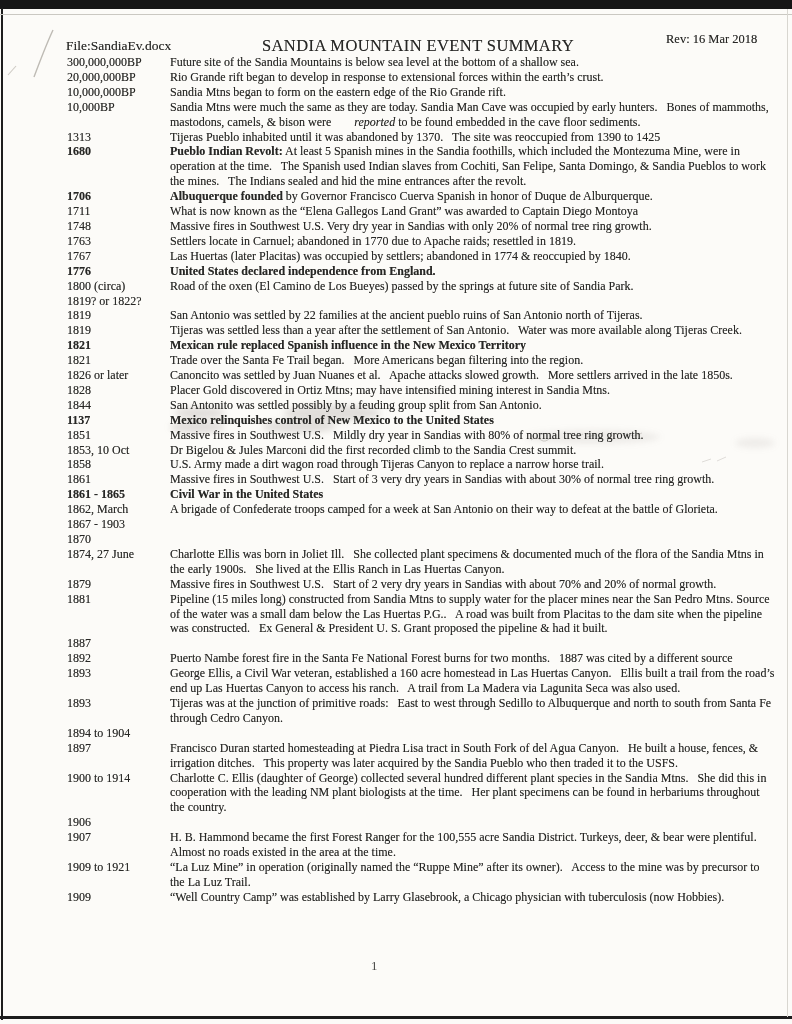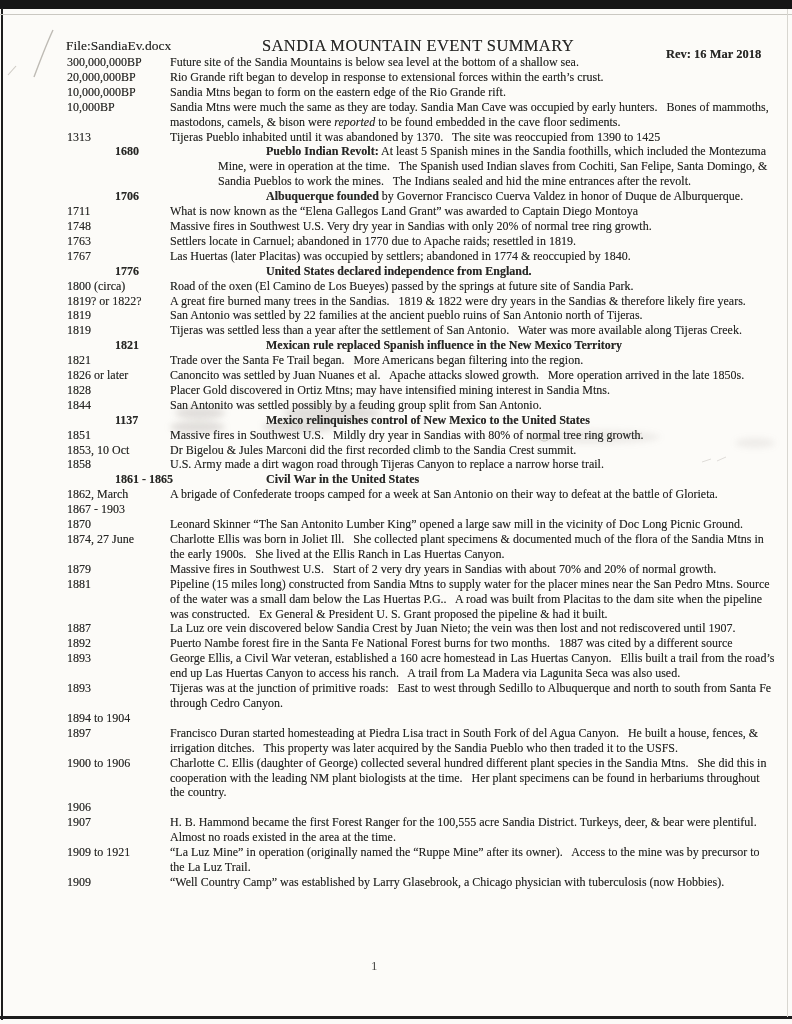--- a/index.html
+++ b/index.html
@@ -17,28 +17,28 @@
   .sm2{left:283px;top:405px;width:98px;height:16px;}
   .sm3{left:170px;top:421px;width:55px;height:12px;}
   .sm4{left:262px;top:420px;width:74px;height:13px;}
   .sm5{left:525px;top:430px;width:135px;height:14px;background:rgba(118,112,104,0.10);}
   .sm6{left:735px;top:438px;width:40px;height:10px;background:rgba(118,112,104,0.10);}
   .pencil{position:absolute;left:0;top:0;pointer-events:none;}
   
   .header{position:absolute;left:0;top:0;width:792px;height:30px;}
   .file-label{position:absolute;left:66px;top:38px;font-size:13.5px;}
   .doc-title{position:absolute;left:0;right:0;top:36px;text-align:center;font-size:16.5px;letter-spacing:.4px;transform:translateX(22px);}
-  .rev-label{position:absolute;left:666px;top:47px;font-size:12.5px;font-weight:bold;}
+  .rev-label{position:absolute;left:666px;top:32px;font-size:12.5px;}
   
   .timeline{position:absolute;left:67px;top:55px;width:710px;font-size:12px;line-height:14.9px;}
   .row{display:flex;align-items:flex-start;}
   .date{flex:0 0 103px;white-space:nowrap;}
   .desc{flex:1;white-space:pre-wrap;}
-  .b{font-weight:700;margin-left:48px;}
-  .i{font-style:italic;}
+  .b{font-weight:700;}
+  .i{font-style:italic;margin-left:20px;}
   .n{font-weight:400;}
   .timeline, .file-label, .doc-title, .rev-label{text-shadow:0 0 .4px rgba(40,40,38,.45);}
   .pagenum{position:absolute;left:371px;top:958px;font-size:13px;color:#4d4d4b;}
 </style>
 </head>
 <body>
 
 <div class="page">
 
   <div class="edge-top"></div>
@@ -89,21 +89,21 @@
       <div class="row">
         <span class="date">1313</span>
         <span class="desc"><span class="n">Tijeras Pueblo inhabited until it was abandoned by 1370.   The site was reoccupied from 1390 to 1425</span></span>
       </div>
       <div class="row">
         <span class="date b">1680</span>
         <span class="desc"><span class="b">Pueblo Indian Revolt:</span><span class="n"> At least 5 Spanish mines in the Sandia foothills, which included the Montezuma Mine, were in operation at the time.   The Spanish used Indian slaves from Cochiti, San Felipe, Santa Domingo, &amp; Sandia Pueblos to work the mines.   The Indians sealed and hid the mine entrances after the revolt.</span></span>
       </div>
       <div class="row">
         <span class="date b">1706</span>
-        <span class="desc"><span class="b">Albuquerque founded</span><span class="n"> by Governor Francisco Cuerva Valdez in honor of Duque de Alburquerque.</span></span>
+        <span class="desc"><span class="b">Albuquerque founded</span><span class="n"> by Governor Francisco Cuerva Spanish in honor of Duque de Alburquerque.</span></span>
       </div>
       <div class="row">
         <span class="date">1711</span>
         <span class="desc"><span class="n">What is now known as the “Elena Gallegos Land Grant” was awarded to Captain Diego Montoya</span></span>
       </div>
       <div class="row">
         <span class="date">1748</span>
         <span class="desc"><span class="n">Massive fires in Southwest U.S. Very dry year in Sandias with only 20% of normal tree ring growth.</span></span>
       </div>
       <div class="row">
@@ -117,41 +117,40 @@
       <div class="row">
         <span class="date b">1776</span>
         <span class="desc"><span class="b">United States declared independence from England.</span></span>
       </div>
       <div class="row">
         <span class="date">1800 (circa)</span>
         <span class="desc"><span class="n">Road of the oxen (El Camino de Los Bueyes) passed by the springs at future site of Sandia Park.</span></span>
       </div>
       <div class="row">
         <span class="date">1819? or 1822?</span>
-        <span class="desc"><span class="n">A great fire burned many trees in the Sandias.   1819 &amp; 1822 were dry years in the Sandias &amp; therefore likely fire years.</span></span>
       </div>
       <div class="row">
         <span class="date">1819</span>
         <span class="desc"><span class="n">San Antonio was settled by 22 families at the ancient pueblo ruins of San Antonio north of Tijeras.</span></span>
       </div>
       <div class="row">
         <span class="date">1819</span>
         <span class="desc"><span class="n">Tijeras was settled less than a year after the settlement of San Antonio.   Water was more available along Tijeras Creek.</span></span>
       </div>
       <div class="row">
         <span class="date b">1821</span>
         <span class="desc"><span class="b">Mexican rule replaced Spanish influence in the New Mexico Territory</span></span>
       </div>
       <div class="row">
         <span class="date">1821</span>
         <span class="desc"><span class="n">Trade over the Santa Fe Trail began.   More Americans began filtering into the region.</span></span>
       </div>
       <div class="row">
         <span class="date">1826 or later</span>
-        <span class="desc"><span class="n">Canoncito was settled by Juan Nuanes et al.   Apache attacks slowed growth.   More operation arrived in the late 1850s.</span></span>
+        <span class="desc"><span class="n">Canoncito was settled by Juan Nuanes et al.   Apache attacks slowed growth.   More settlers arrived in the late 1850s.</span></span>
       </div>
       <div class="row">
         <span class="date">1828</span>
         <span class="desc"><span class="n">Placer Gold discovered in Ortiz Mtns; may have intensified mining interest in Sandia Mtns.</span></span>
       </div>
       <div class="row">
         <span class="date">1844</span>
         <span class="desc"><span class="n">San Antonito was settled possibly by a feuding group split from San Antonio.</span></span>
       </div>
       <div class="row">
@@ -164,49 +163,51 @@
       </div>
       <div class="row">
         <span class="date">1853, 10 Oct</span>
         <span class="desc"><span class="n">Dr Bigelou &amp; Jules Marconi did the first recorded climb to the Sandia Crest summit.</span></span>
       </div>
       <div class="row">
         <span class="date">1858</span>
         <span class="desc"><span class="n">U.S. Army made a dirt wagon road through Tijeras Canyon to replace a narrow horse trail.</span></span>
       </div>
       <div class="row">
+        <span class="date">1861</span>
+        <span class="desc"><span class="n">Massive fires in Southwest U.S.   Start of 3 very dry years in Sandias with about 30% of normal tree ring growth.</span></span>
+      </div>
+      <div class="row">
         <span class="date b">1861 - 1865</span>
         <span class="desc"><span class="b">Civil War in the United States</span></span>
       </div>
       <div class="row">
         <span class="date">1862, March</span>
         <span class="desc"><span class="n">A brigade of Confederate troops camped for a week at San Antonio on their way to defeat at the battle of Glorieta.</span></span>
       </div>
       <div class="row">
         <span class="date">1867 - 1903</span>
       </div>
       <div class="row">
         <span class="date">1870</span>
-        <span class="desc"><span class="n">Leonard Skinner “The San Antonito Lumber King” opened a large saw mill in the vicinity of Doc Long Picnic Ground.</span></span>
       </div>
       <div class="row">
         <span class="date">1874, 27 June</span>
         <span class="desc"><span class="n">Charlotte Ellis was born in Joliet Ill.   She collected plant specimens &amp; documented much of the flora of the Sandia Mtns in the early 1900s.   She lived at the Ellis Ranch in Las Huertas Canyon.</span></span>
       </div>
       <div class="row">
         <span class="date">1879</span>
         <span class="desc"><span class="n">Massive fires in Southwest U.S.   Start of 2 very dry years in Sandias with about 70% and 20% of normal growth.</span></span>
       </div>
       <div class="row">
         <span class="date">1881</span>
         <span class="desc"><span class="n">Pipeline (15 miles long) constructed from Sandia Mtns to supply water for the placer mines near the San Pedro Mtns. Source of the water was a small dam below the Las Huertas P.G..   A road was built from Placitas to the dam site when the pipeline was constructed.   Ex General &amp; President U. S. Grant proposed the pipeline &amp; had it built.</span></span>
       </div>
       <div class="row">
         <span class="date">1887</span>
-        <span class="desc"><span class="n">La Luz ore vein discovered below Sandia Crest by Juan Nieto; the vein was then lost and not rediscovered until 1907.</span></span>
       </div>
       <div class="row">
         <span class="date">1892</span>
         <span class="desc"><span class="n">Puerto Nambe forest fire in the Santa Fe National Forest burns for two months.   1887 was cited by a different source</span></span>
       </div>
       <div class="row">
         <span class="date">1893</span>
         <span class="desc"><span class="n">George Ellis, a Civil War veteran, established a 160 acre homestead in Las Huertas Canyon.   Ellis built a trail from the road’s end up Las Huertas Canyon to access his ranch.   A trail from La Madera via Lagunita Seca was also used.</span></span>
       </div>
       <div class="row">
@@ -214,21 +215,21 @@
         <span class="desc"><span class="n">Tijeras was at the junction of primitive roads:   East to west through Sedillo to Albuquerque and north to south from Santa Fe through Cedro Canyon.</span></span>
       </div>
       <div class="row">
         <span class="date">1894 to 1904</span>
       </div>
       <div class="row">
         <span class="date">1897</span>
         <span class="desc"><span class="n">Francisco Duran started homesteading at Piedra Lisa tract in South Fork of del Agua Canyon.   He built a house, fences, &amp; irrigation ditches.   This property was later acquired by the Sandia Pueblo who then traded it to the USFS.</span></span>
       </div>
       <div class="row">
-        <span class="date">1900 to 1906</span>
+        <span class="date">1900 to 1914</span>
         <span class="desc"><span class="n">Charlotte C. Ellis (daughter of George) collected several hundred different plant species in the Sandia Mtns.   She did this in cooperation with the leading NM plant biologists at the time.   Her plant specimens can be found in herbariums throughout the country.</span></span>
       </div>
       <div class="row">
         <span class="date">1906</span>
       </div>
       <div class="row">
         <span class="date">1907</span>
         <span class="desc"><span class="n">H. B. Hammond became the first Forest Ranger for the 100,555 acre Sandia District. Turkeys, deer, &amp; bear were plentiful.   Almost no roads existed in the area at the time.</span></span>
       </div>
       <div class="row">

